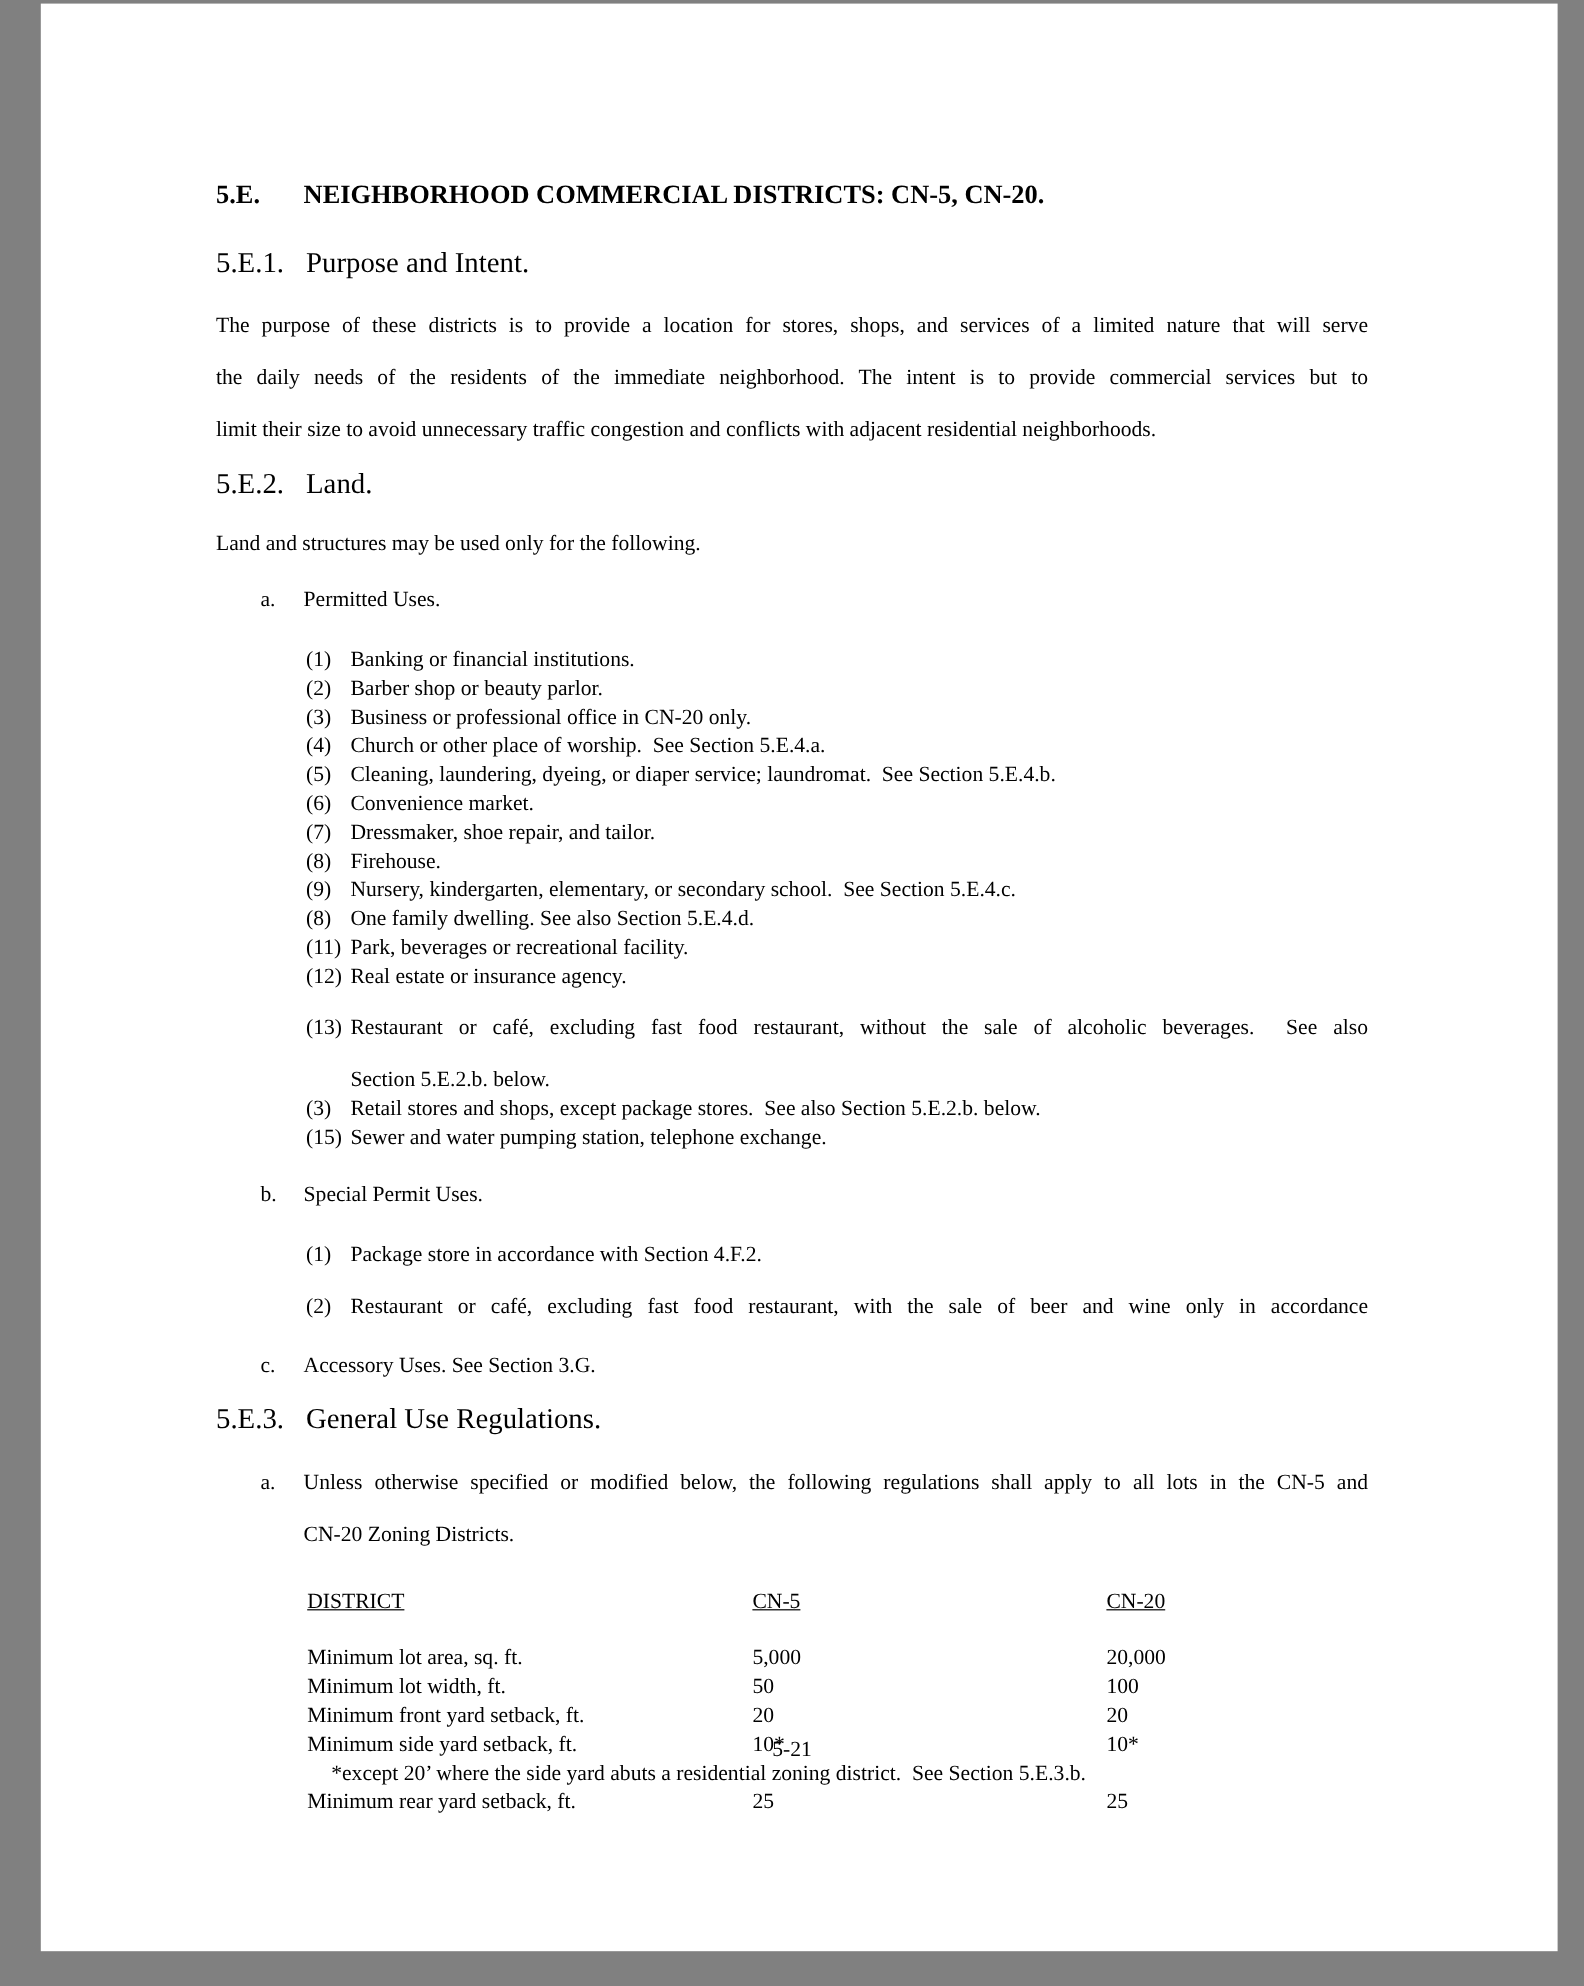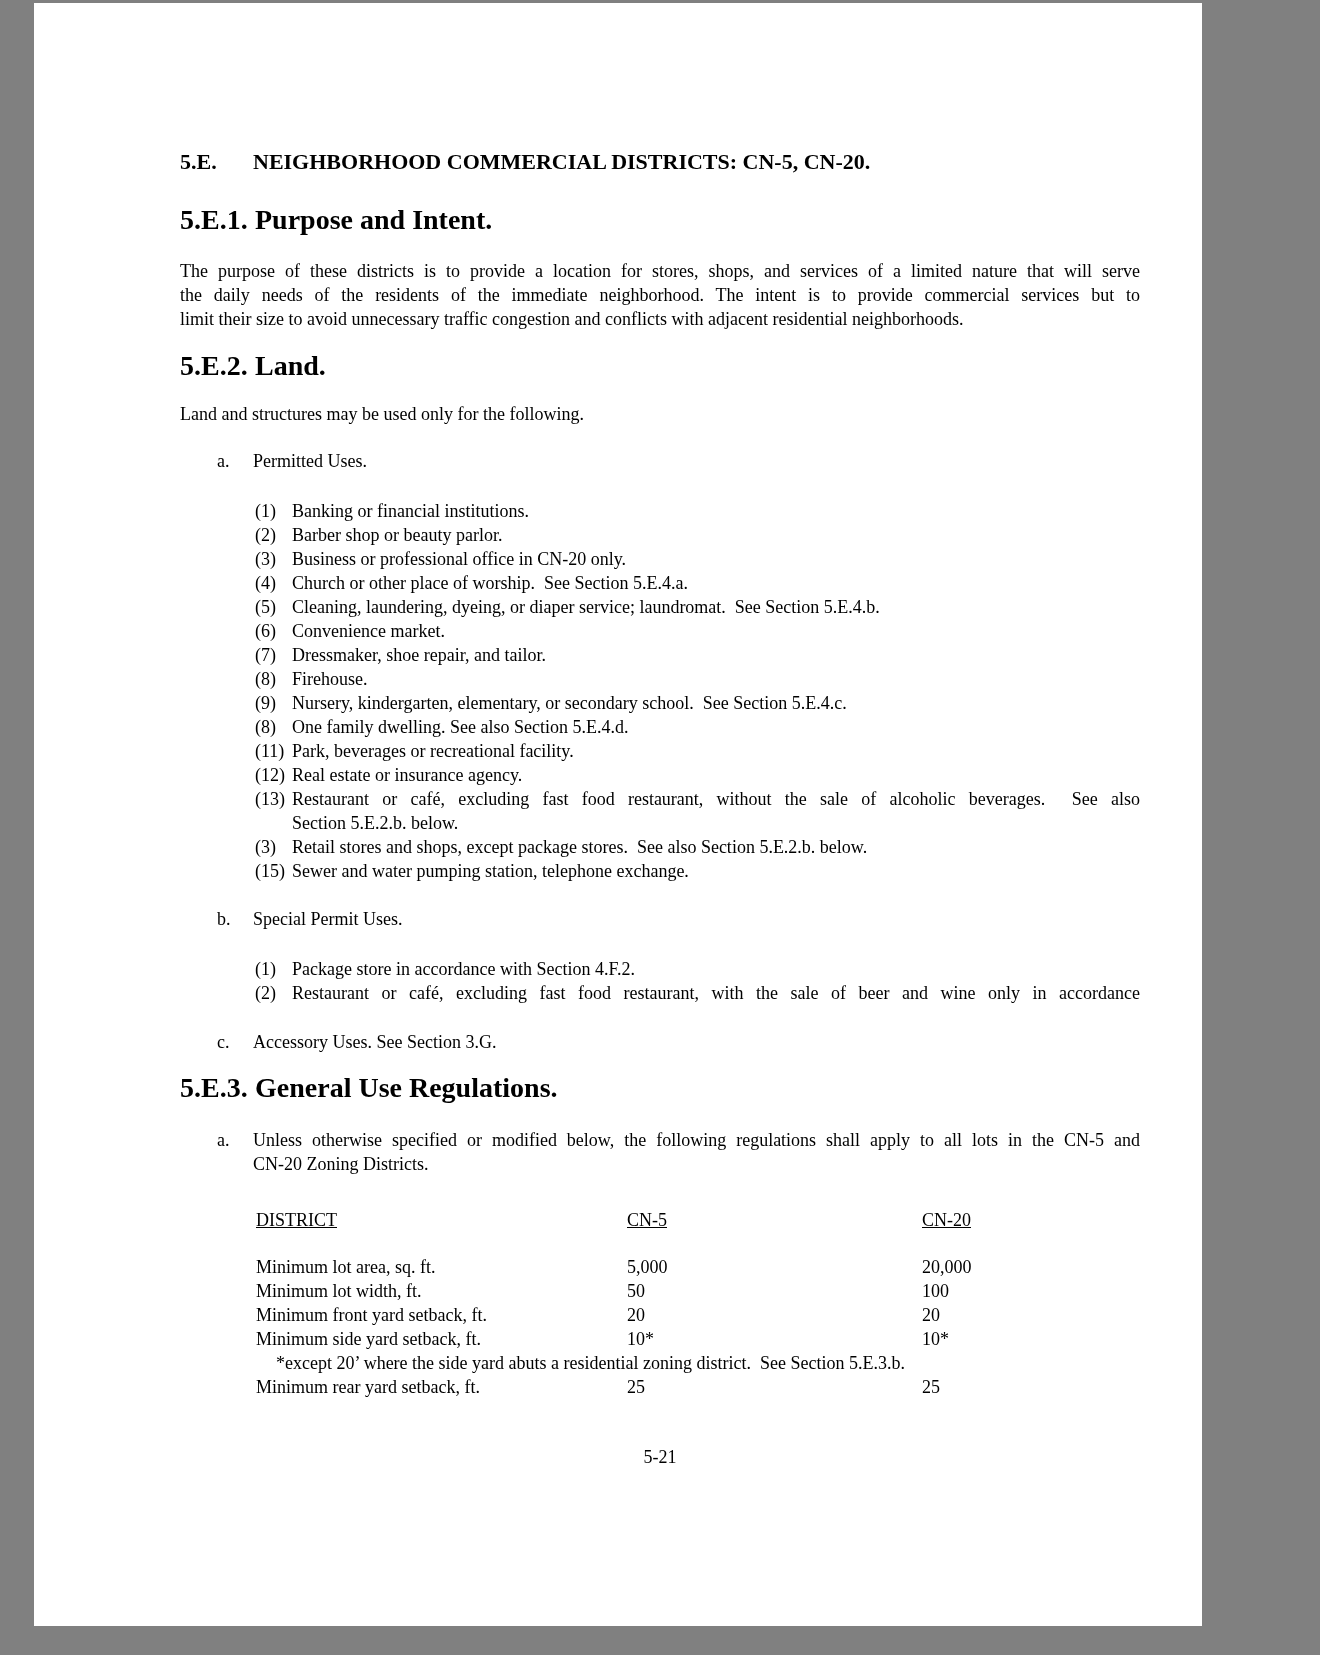--- a/index.html
+++ b/index.html
@@ -6,40 +6,40 @@
   body {
     width: 1320px; height: 1655px;
     background: #808080;
     position: relative;
     font-family: "Liberation Serif", "DejaVu Serif", serif;
     color: #000;
     overflow: hidden;
   }
   .page {
     position: absolute; left: 34px; top: 3px;
-    width: 1168px; height: 1623px;
+    width: 1264px; height: 1623px;
     background: #ffffff;
   }
   .content {
     padding: 145px 0 0 146px;
     width: 960px;
     font-size: 18px;
     line-height: 24px;
   }
   .title {
     font-size: 22px; font-weight: bold; line-height: 28px;
     position: relative; padding-left: 73px;
   }
   .tnum { position: absolute; left: 0; top: 0; }
   .h2 {
-    font-size: 28px; font-weight: bold; line-height: 28px;
+    font-size: 24px; font-weight: normal; line-height: 28px;
     position: relative; padding-left: 75px;
   }
   .hnum { position: absolute; left: 0; top: 0; }
-  .jline { text-align: justify; text-align-last: justify; }
+  .jline { text-align: justify; text-align-last: justify; margin-top: 19px; }
   .jline.jlast { text-align-last: left; }
   .abc { position: relative; padding-left: 73px; }
   .albl { position: absolute; left: 37px; top: 0; }
   .nitem { position: relative; padding-left: 112px; }
   .inum { position: absolute; left: 75px; top: 0; }
   .t-head { position: relative; height: 24px; margin-top: 32px; }
   .t-body { margin-top: 23px; }
   .t-row { position: relative; height: 24px; }
   .tc1 { position: absolute; left: 76px; top: 0; white-space: nowrap; }
   .tc2 { position: absolute; left: 447px; top: 0; white-space: nowrap; }

